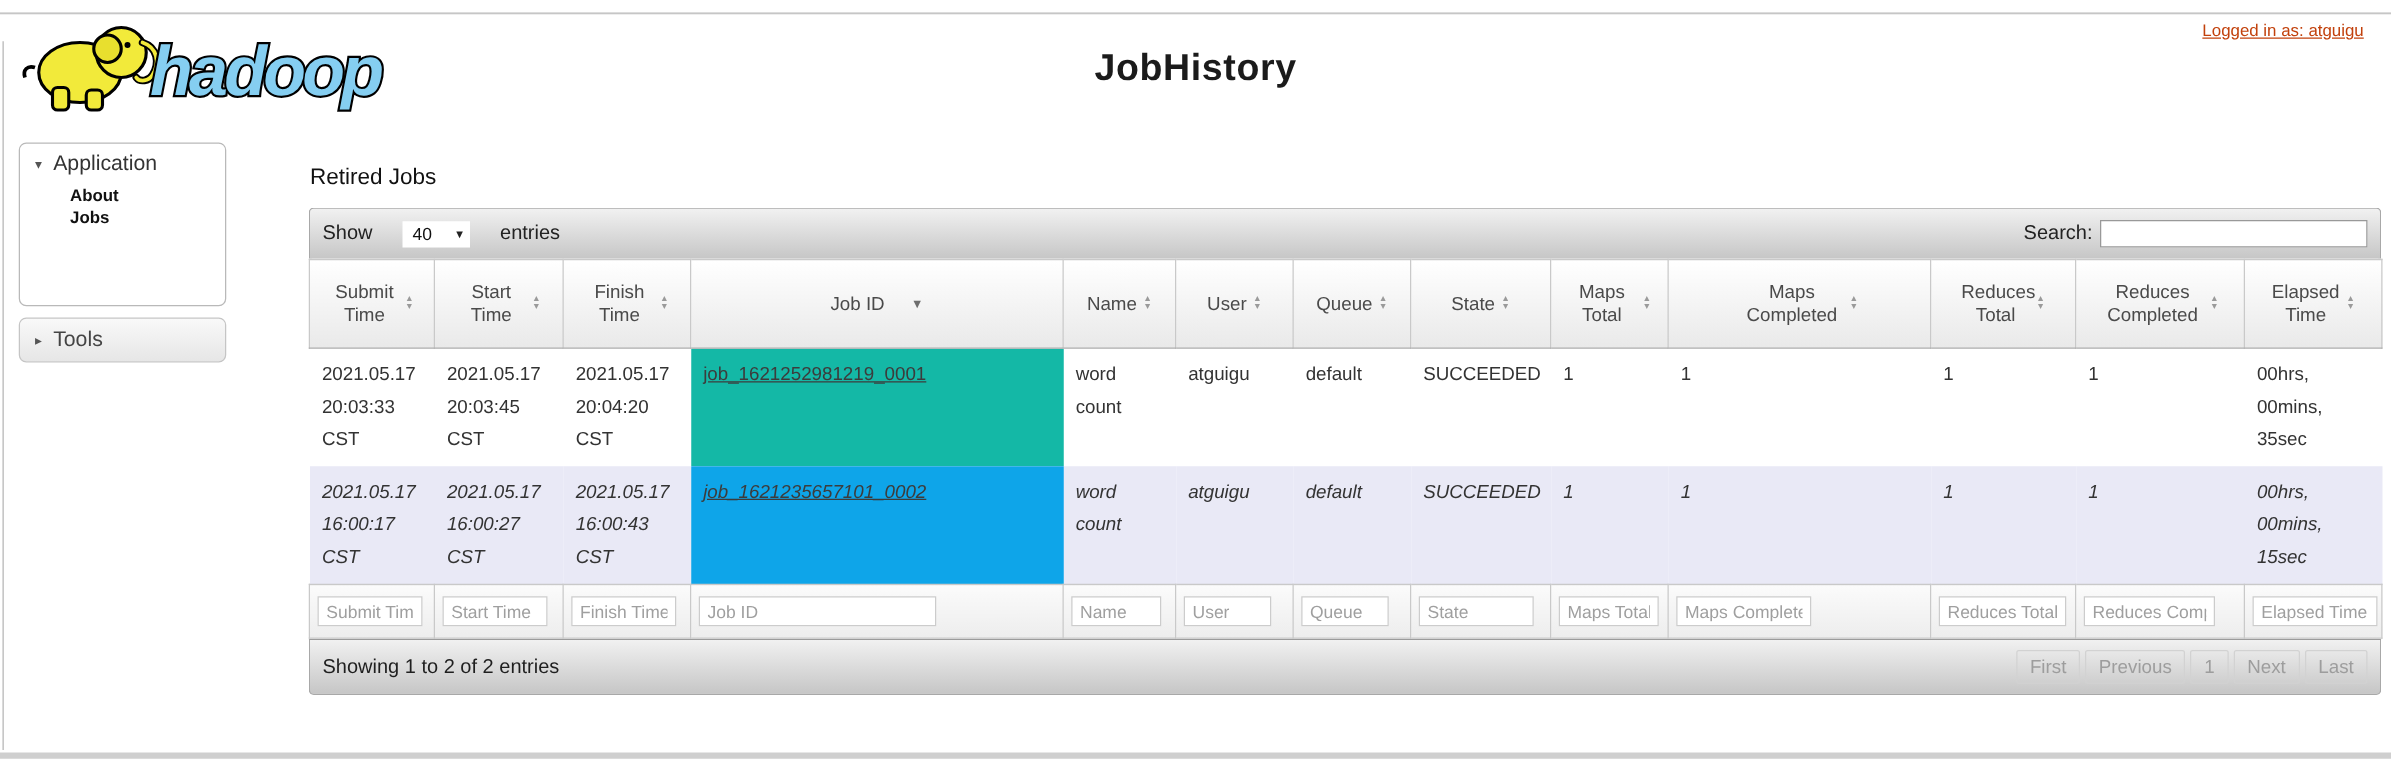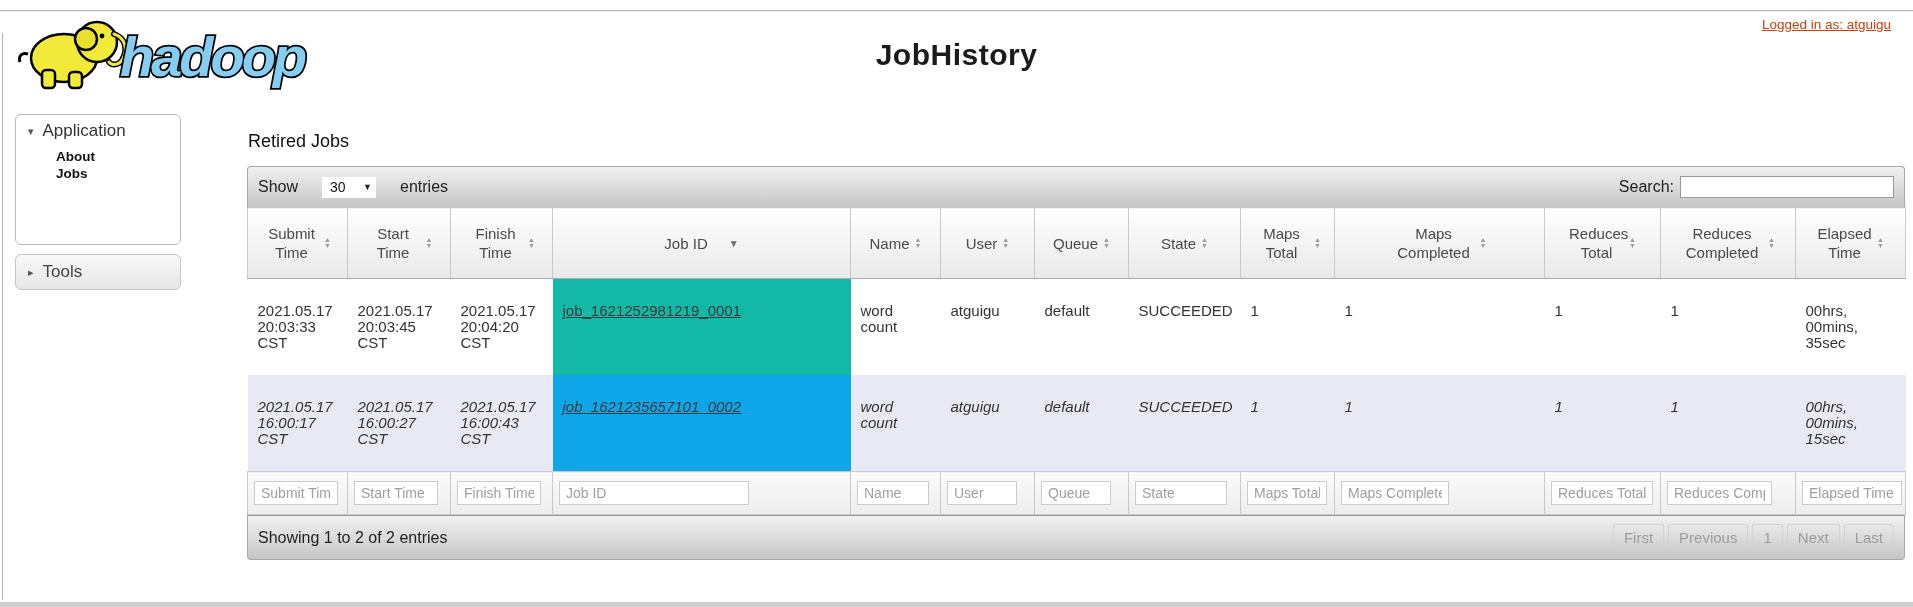--- a/index.html
+++ b/index.html
@@ -53,21 +53,21 @@
              border:1px solid #c9c9c9; border-bottom:1px solid #adadad;
              height:71px; font-weight:400; color:#4a4a4a; text-align:center;
              vertical-align:middle; padding:4px 6px; cursor:pointer; }
   .hwrap { display:inline-flex; align-items:center; gap:5px; }
   .hlabel { display:inline-block; line-height:19px; }
   .maxw55 .hlabel { max-width:55px; }
   .maxw82 .hlabel { max-width:82px; }
   .sort-both { display:inline-flex; flex-direction:column; color:#9a9a9a; font-size:7px; line-height:6px; }
   .sort-desc { font-size:10px; color:#6e6e6e; margin-left:16px; }
 
-  tbody td { vertical-align:top; padding:24px 10px; line-height:16px; color:#333; }
+  tbody td { vertical-align:top; padding:8px 10px; line-height:26px; color:#333; }
   tr.row-even { background:#ffffff; }
   tr.row-odd  { background:#e9e9f6;font-style:italic; }
   tr.row-even td.sorted { background:#14b8a6; }
   tr.row-odd  td.sorted { background:#0ea5e9; }
   td a.job-link { color:#3c3c3c; text-decoration:underline; cursor:pointer; }
 
   tfoot td { background:linear-gradient(#fbfbfb,#ededed); border:1px solid #c9c9c9;
              padding:8px 6px; height:43px; }
   .filter-input { height:24px; border:1px solid #ccc; background:#fff; padding:0 6px;
                   font-size:14px; color:#333; outline:none; }
@@ -132,21 +132,21 @@
   </div>
 </div>
 
 <div class="main">
   <h2 class="retired-heading">Retired Jobs</h2>
 
   <div class="dt-toolbar">
     <div class="show-wrap">
       <span>Show</span>
       <span class="fake-select">
-        <span>30</span>
+        <span>40</span>
         <span class="caret">▼</span>
       </span>
       <span>entries</span>
     </div>
     <div class="search-wrap">
       <span>Search:</span>
       <input class="search-input" type="text" value="" style="">
     </div>
   </div>
 

